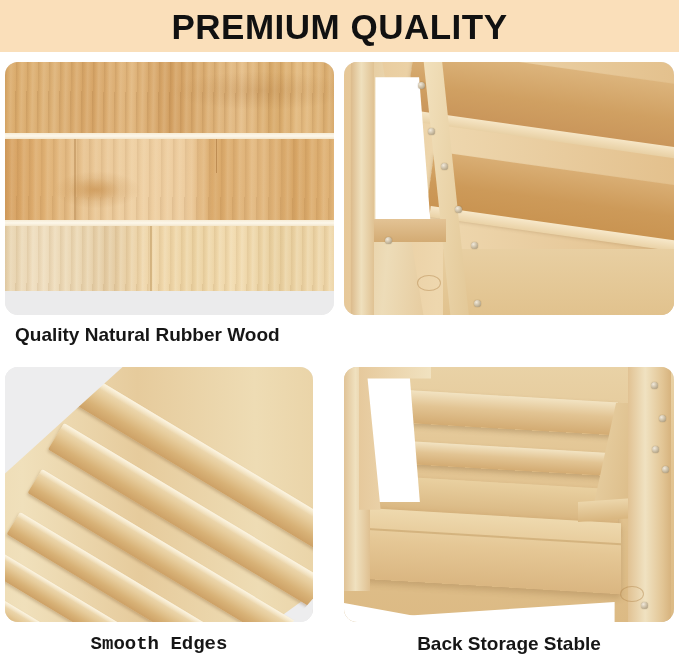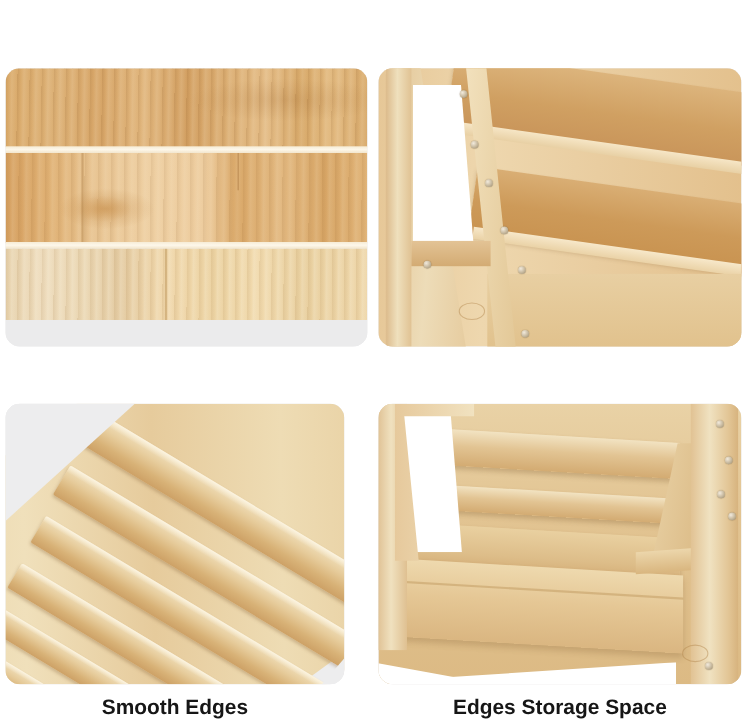--- a/index.html
+++ b/index.html
@@ -23,21 +23,21 @@
     letter-spacing:0.5px;line-height:1;
     font-family:"Liberation Sans","DejaVu Sans",sans-serif;
     white-space:nowrap;
   }
 
   
   .grid{position:absolute;left:0;top:52px;width:679px;height:603px;}
   .cell{position:absolute;}
   .cell-tl{left:5px;  top:10px;  width:329px;height:305px;}
   .cell-tr{left:344px;top:10px;  width:330px;height:305px;}
-  .cell-bl{left:5px;  top:315px; width:308px;height:288px;}
+  .cell-bl{left:5px;  top:315px; width:308px;height:288px;font-family:Liberation Mono, monospace;}
   .cell-br{left:344px;top:315px; width:330px;height:288px;}
 
   .photo{
     position:absolute;left:0;top:0;width:100%;height:253px;
     background:#ebebec;
     border-radius:13px;
     overflow:hidden;
   }
   .cell-bl .photo,.cell-br .photo{height:255px;}
 
@@ -295,20 +295,23 @@
     position:absolute;left:20%;bottom:-2%;width:62%;height:12%;
     background:#ffffff;
     clip-path:polygon(0% 62%, 100% 18%, 100% 100%, 0% 100%);
   }
 </style>
 </head>
 <body>
 
 <div class="sheet">
 
+  <div class="header-band">
+    <div class="header-title">PREMIUM QUALITY</div>
+  </div>
 
   <div class="grid">
 
     <div class="cell cell-tl">
       <div class="photo">
         <div class="planks">
           <div class="plank p1">
             <div class="grain g1"></div>
           </div>
           <div class="gap gapA"></div>
@@ -317,20 +320,21 @@
             <div class="g2-seam"></div>
             <div class="g2-seam2"></div>
           </div>
           <div class="gap gapB"></div>
           <div class="plank p3">
             <div class="grain g3"></div>
             <div class="g3-seam"></div>
           </div>
         </div>
       </div>
+      <div class="caption">Quality Natural Rubber Wood</div>
     </div>
 
     <div class="cell cell-tr">
       <div class="photo">
         <div class="ph2">
           <div class="bodywood"></div>
           <div class="shelfA"></div>
           <div class="shelfA-lip"></div>
           <div class="shelfB"></div>
           <div class="shelfB-lip"></div>
@@ -401,17 +405,17 @@
           <div class="screw" style="right:5%;top:6%;"></div>
           <div class="screw" style="right:2.5%;top:19%;"></div>
           <div class="screw" style="right:4.5%;top:31%;"></div>
           <div class="screw" style="right:1.5%;top:39%;"></div>
           <div class="screw" style="right:8%;top:92%;"></div>
           <div class="knot" style="right:9%;top:86%;"></div>
           <div class="bs-whitebot"></div>
           <div class="bs-whitebot2"></div>
         </div>
       </div>
-      <div class="caption">Edges Storage Space</div>
+      <div class="caption">Back Storage Stable</div>
     </div>
 
   </div>
 </div>
 
 </body></html>

